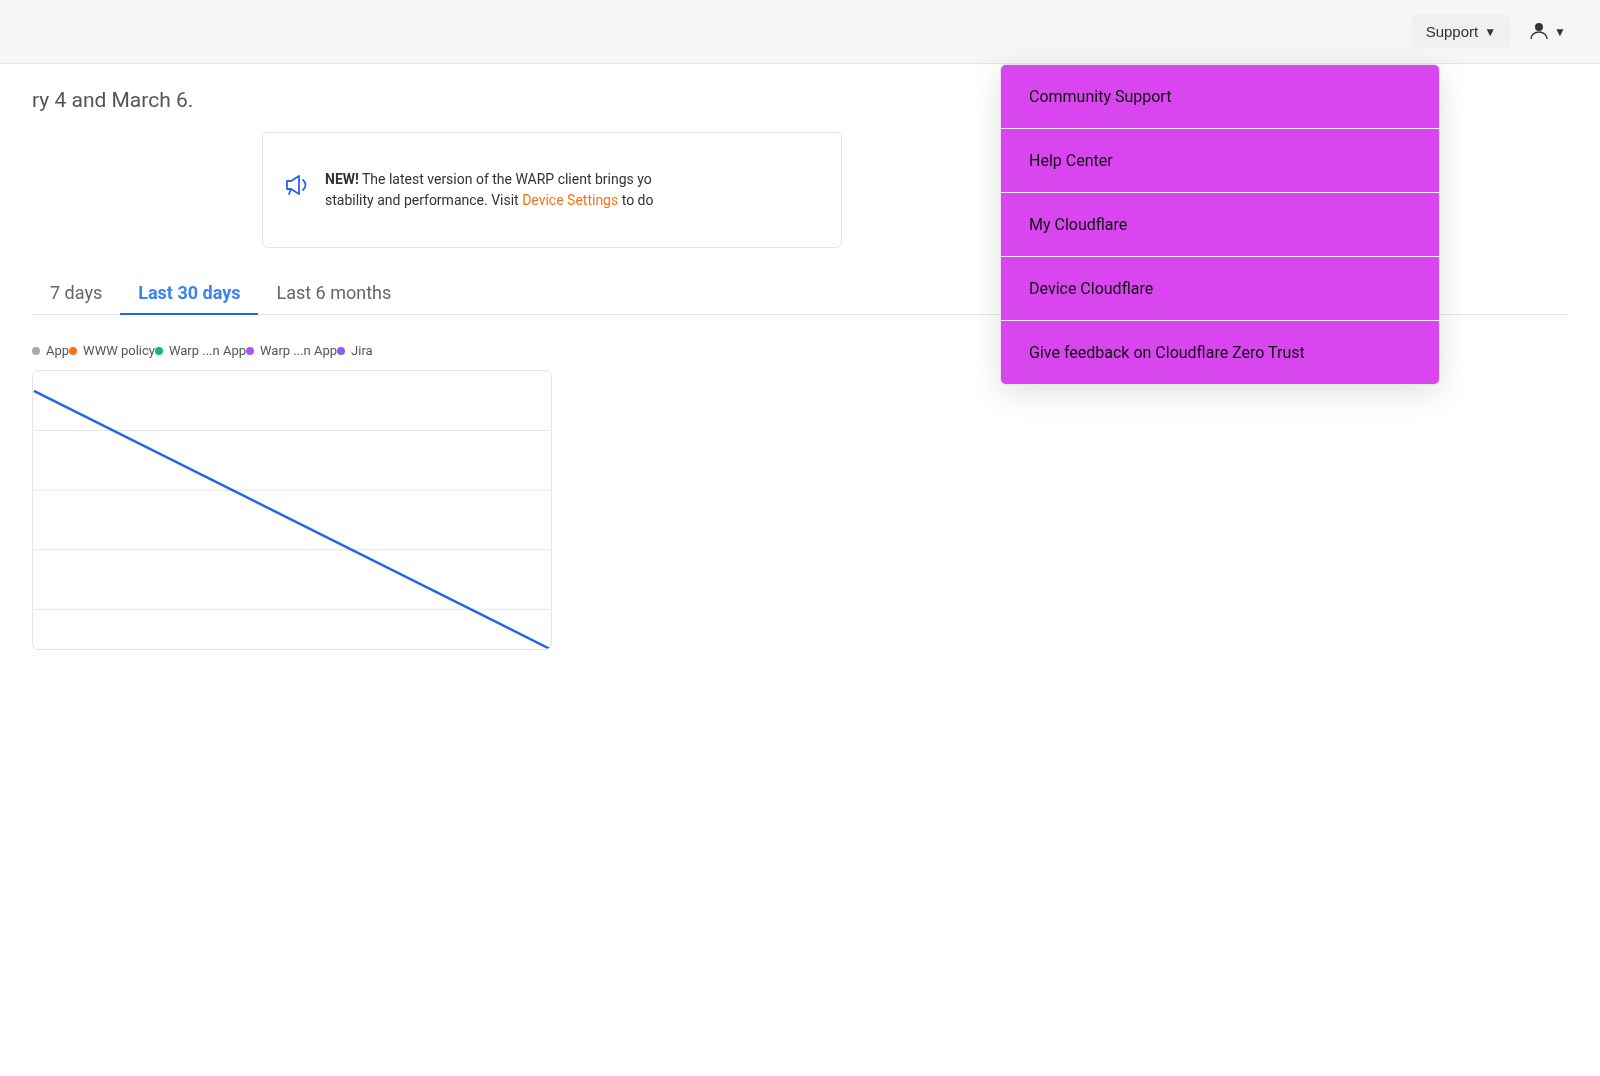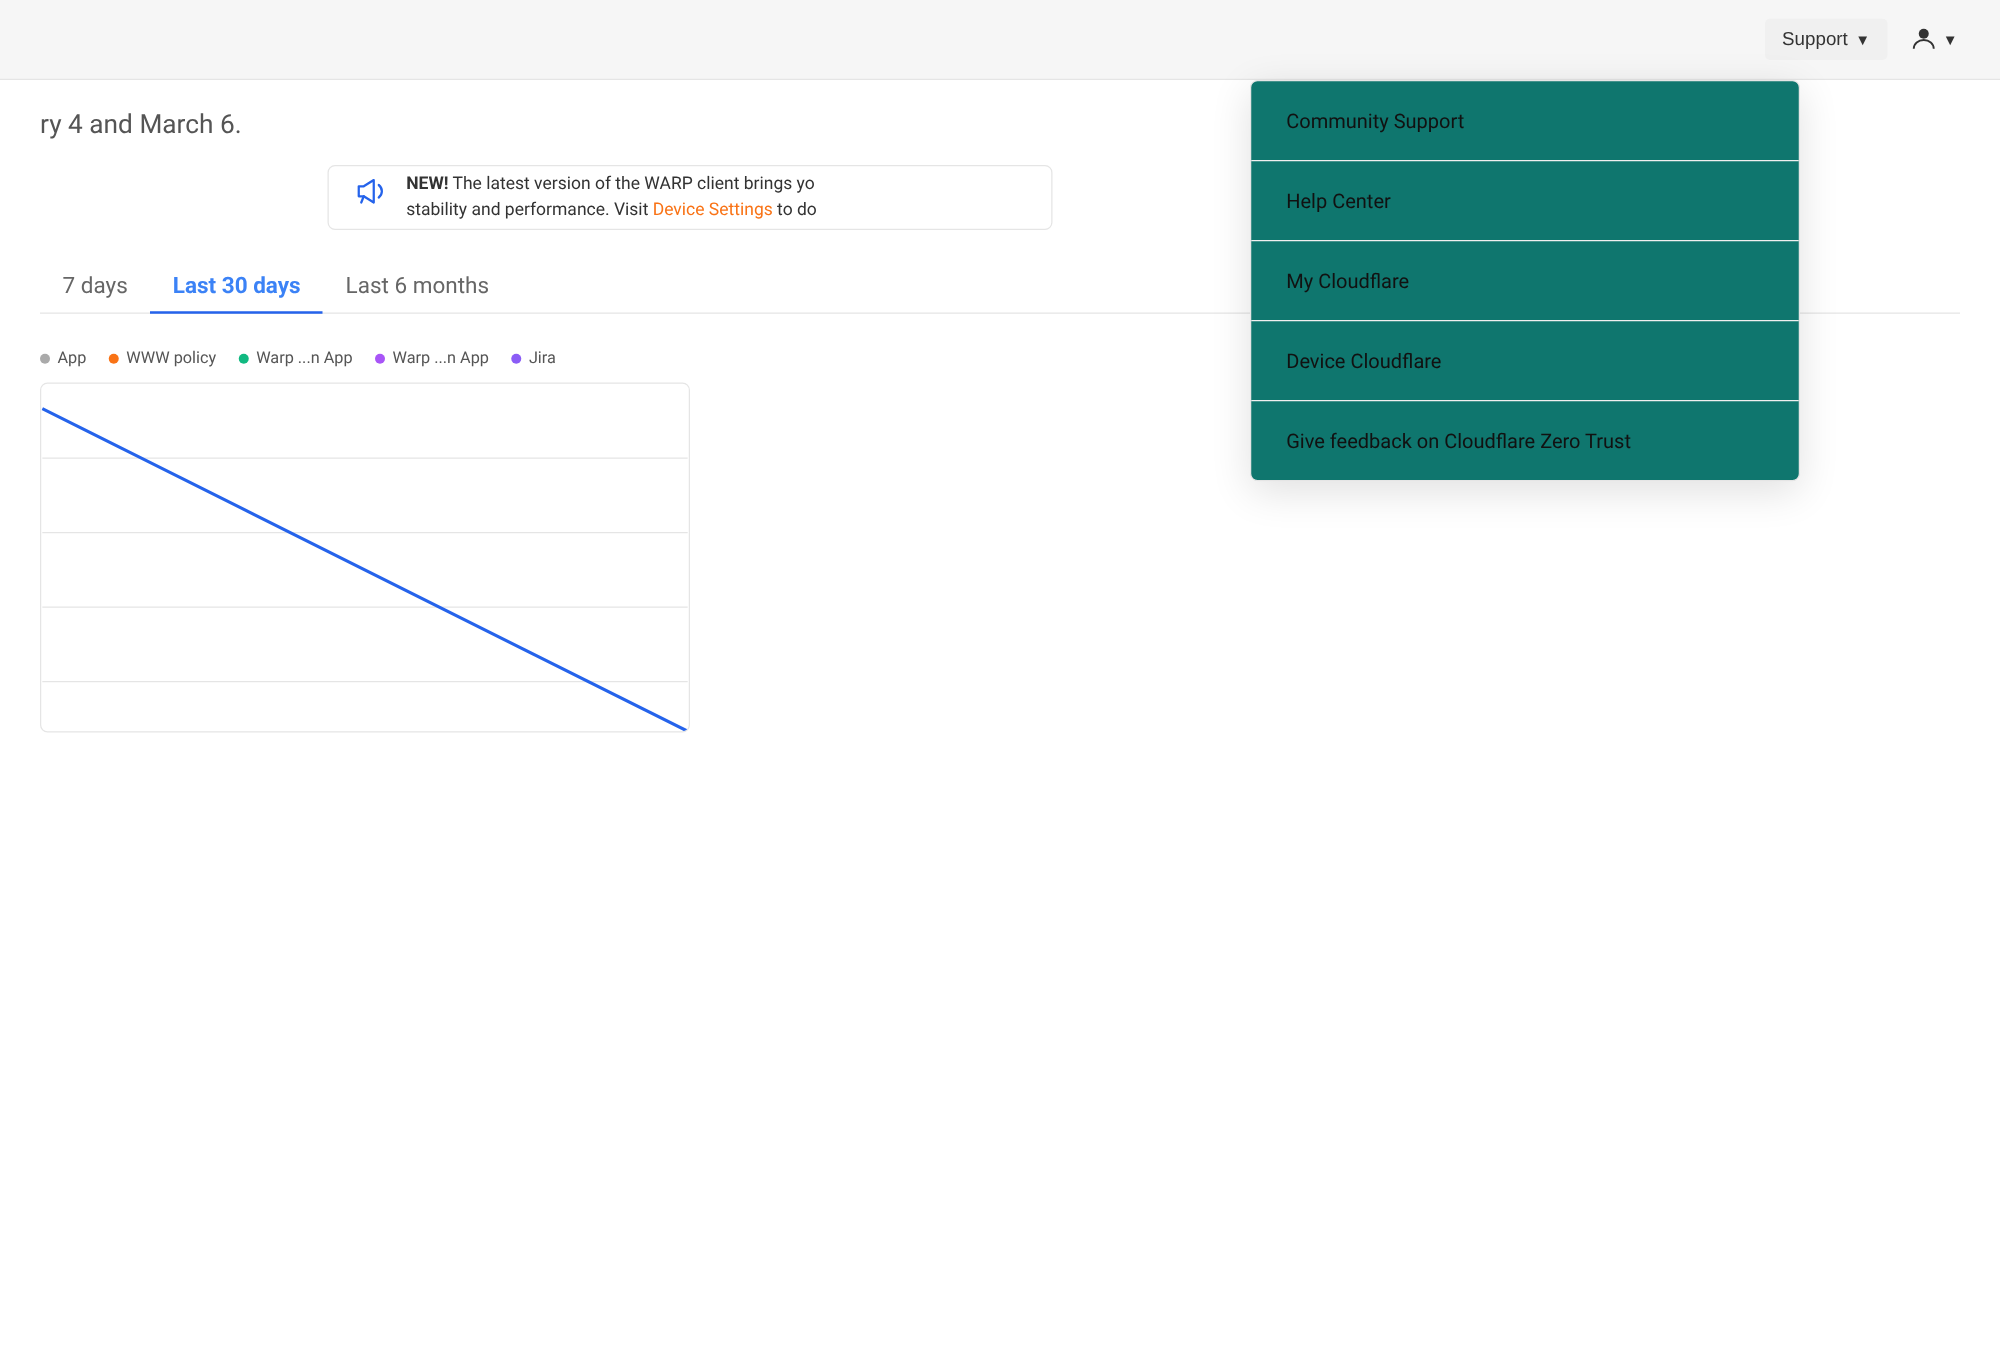--- a/index.html
+++ b/index.html
@@ -64,21 +64,21 @@
       margin-top: 64px;
       padding: 24px 32px;
       position: relative;
     }
 
     
     .notification-banner {
       background: #fff;
       border: 1px solid #e5e5e5;
       border-radius: 6px;
-      padding: 4px 20px;
+      padding: 36px 20px;
       display: flex;
       align-items: flex-start;
       gap: 14px;
       max-width: 580px;
       margin-left: 230px;
       margin-bottom: 24px;
     }
 
     .megaphone-icon {
       color: #2563eb;
@@ -123,21 +123,20 @@
     .time-tab.active {
       color: #3b82f6;
       border-bottom: 2px solid #2563eb;
       font-weight: 700;
     }
 
     
     .legend-row {
       display: flex;
       align-items: flex-start;
-      gap: 18px;
       margin-bottom: 12px;
       font-size: 13px;
       color: #555;
     }
 
     .legend-item {
       display: flex;
       align-items: center;
       gap: 6px;
     }
@@ -231,21 +230,21 @@
       bottom: 0;
       z-index: 100;
       pointer-events: none;
     }
 
     .dropdown-menu {
       position: absolute;
       top: 64px;
       right: 160px;
       width: 440px;
-      background: #0f766e;
+      background: #d946ef;
       border: 1px solid #e5e5e5;
       border-radius: 6px;
       box-shadow: 0 8px 32px rgba(0,0,0,0.12);
       z-index: 200;
       pointer-events: all;
     }
 
     .dropdown-item {
       padding: 22px 28px;
       font-size: 16px;

